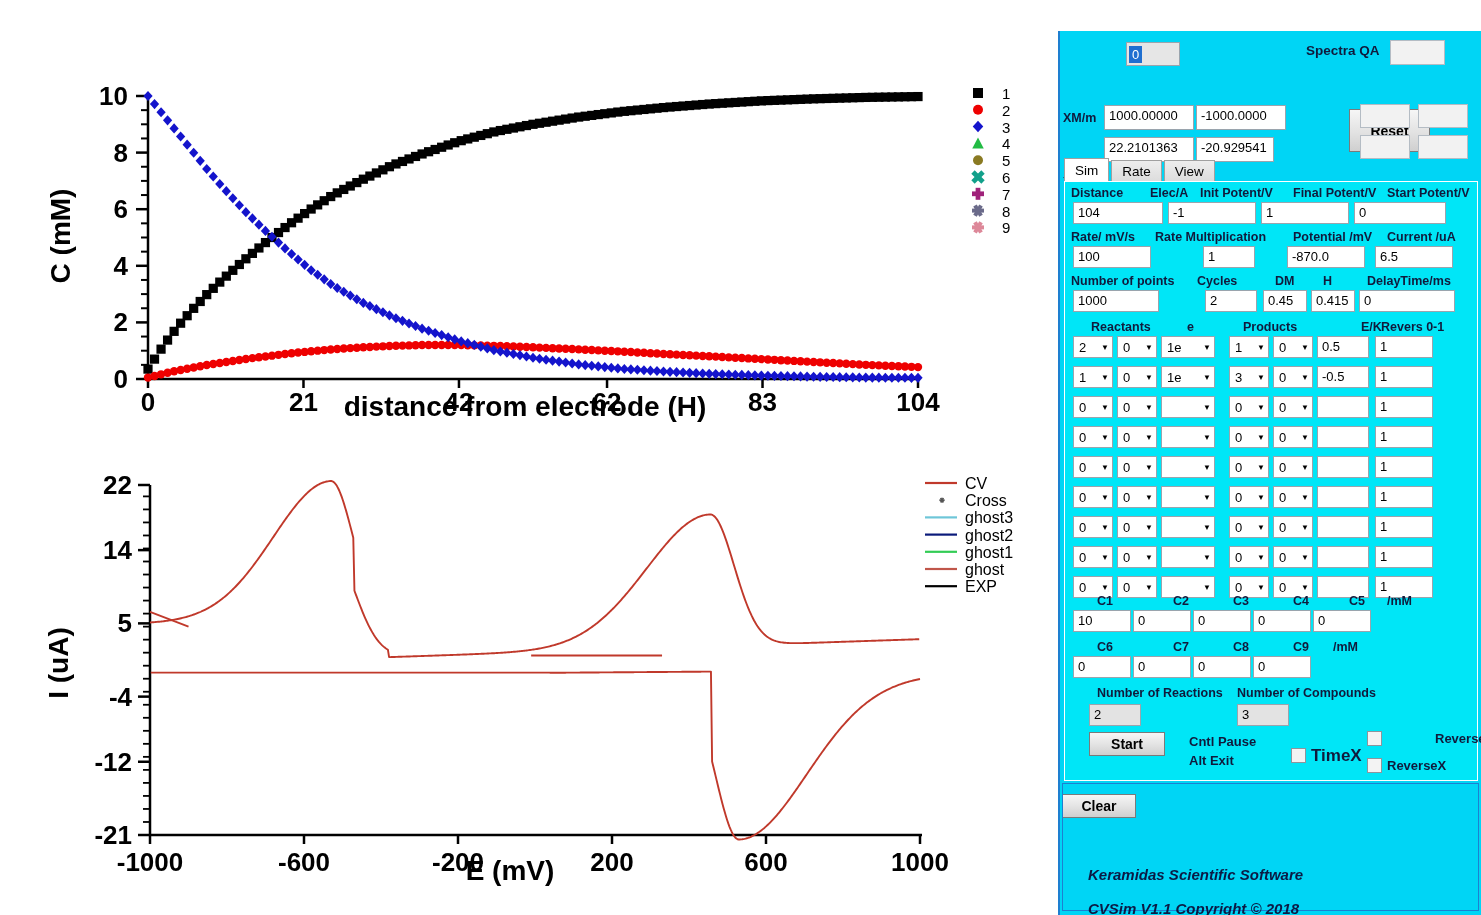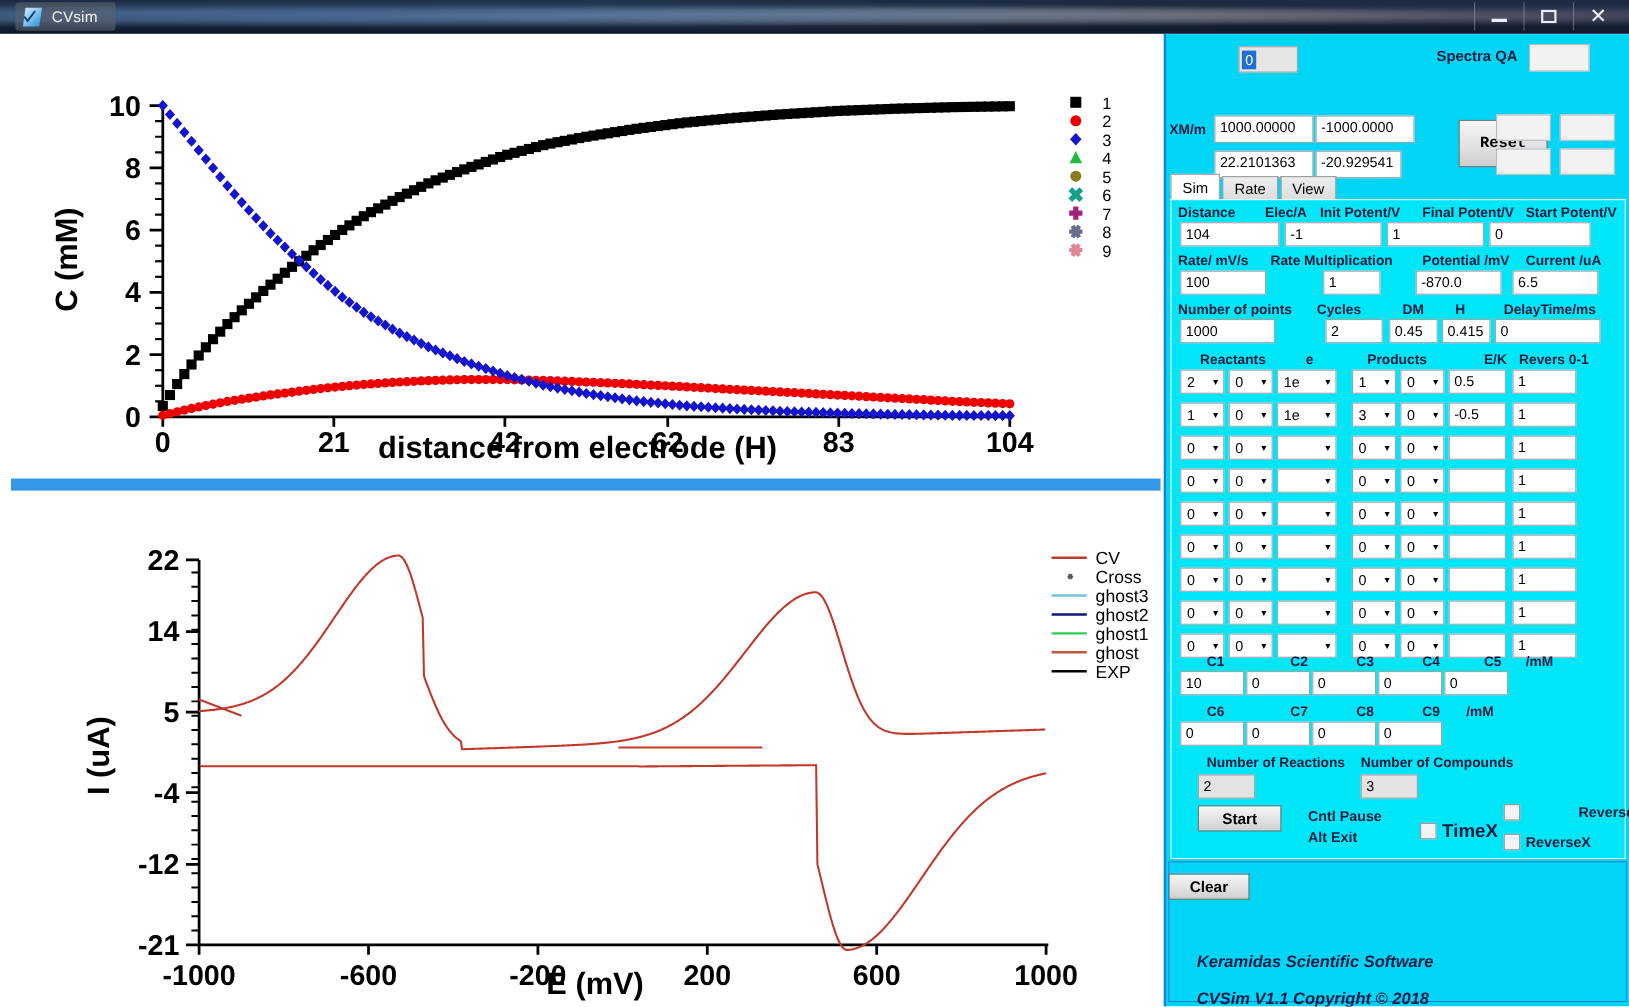--- a/index.html
+++ b/index.html
@@ -73,21 +73,21 @@
   #left-pane {
     position: absolute; left: 0; top: 0; width: 1055px; height: 884px;
     background: #ffffff;
   }
   .chart-box { position: absolute; left: 0; width: 1055px; background: #ffffff; }
   #chart-top { top: 0; height: 400px; }
   #chart-divider {
     position: absolute; left: 10px; top: 404px; width: 1045px; height: 11px;
     background: #3498e8;
   }
-  #chart-bottom { top: 418px; height: 466px; padding-left: 31px; }
+  #chart-bottom { top: 394px; height: 466px; }
 
   .plot-svg { display: block; }
 
   
   #panel {
     position: absolute; left: 1058px; top: 0; width: 423px; height: 884px;
     background: #00d5f5;
     border-left: 2px solid #1e7fd0;
   }
   .lbl {
@@ -120,21 +120,21 @@
     background: #1f6fd0; color: #ffffff; font-size: 13px;
     padding: 1px 3px; margin-left: 2px;
   }
 
   #spectra-lbl { position: absolute; left: 246px; top: 13px; font-size: 13.5px; }
   #spectra-field { position: absolute; left: 330px; top: 9px; width: 55px; height: 25px; }
 
   .xy-lbl { position: absolute; font-size: 12.5px; }
   .xy-field { position: absolute; height: 25px; }
 
-  #reset-btn { position: absolute; left: 266px; top: 78px; width: 81px; height: 43px; font-family: Liberation Mono, monospace; }
+  #reset-btn { position: absolute; left: 289px; top: 78px; width: 81px; height: 43px; }
 
   .mini-field { position: absolute; width: 50px; height: 24px; }
 
   
   #tabs { position: absolute; left: 4px; top: 129px; height: 22px; display: flex; align-items: flex-end; }
   .tab {
     height: 22px; padding: 0 10px; margin-right: 2px;
     display: flex; align-items: center;
     font-size: 13.5px; color: #000;
     background: linear-gradient(180deg,#ededed,#dcdcdc);
@@ -169,43 +169,20 @@
   #panel-inner-border {
     position: absolute; left: 2px; top: 752px; width: 417px; height: 128px;
     border: 1px solid #1e7fd0; pointer-events: none;
   }
 </style>
 </head>
 <body>
 
 <div id="app">
 
-  <div id="titlebar">
-    <div class="glass"></div>
-    <div id="win-title-group">
-      <span class="app-icon">
-        <span class="sheet"></span>
-        <svg class="tick" viewBox="0 0 12 13">
-          <path d="M1 6 L4 10 L11 1" stroke="#17416b" stroke-width="1.8" fill="none"></path>
-        </svg>
-      </span>
-      <span id="win-title-text">CVsim</span>
-    </div>
-    <div id="win-controls">
-      <div class="wbtn">
-          <span class="min"></span>
-        </div>
-      <div class="wbtn">
-          <span class="max"></span>
-        </div>
-      <div class="wbtn">
-          <span class="cls">✕</span>
-        </div>
-    </div>
-  </div>
 
   <div id="content">
 
     <div id="left-pane">
 
       <div class="chart-box" id="chart-top">
         <svg class="plot-svg" width="1055" height="400" viewBox="0 0 1055 400">
           <rect x="0" y="0" width="1055" height="400" fill="#ffffff"></rect>
           <g id="c-axes">
               <line x1="148" y1="62" x2="148" y2="348" stroke="#000" stroke-width="2.5"></line>
@@ -807,21 +784,21 @@
 
         <div class="fld" style="position:absolute;left:8px;top:108px;width:86px;">1000</div>
         <div class="fld" style="position:absolute;left:140px;top:108px;width:52px;">2</div>
         <div class="fld" style="position:absolute;left:198px;top:108px;width:44px;">0.45</div>
         <div class="fld" style="position:absolute;left:246px;top:108px;width:44px;">0.415</div>
         <div class="fld" style="position:absolute;left:294px;top:108px;width:96px;">0</div>
 
         <div class="lbl" style="position:absolute;left:26px;top:138px;">Reactants</div>
         <div class="lbl" style="position:absolute;left:122px;top:138px;">e</div>
         <div class="lbl" style="position:absolute;left:178px;top:138px;">Products</div>
-        <div class="lbl" style="position:absolute;left:284px;top:138px;">E/K</div>
+        <div class="lbl" style="position:absolute;left:296px;top:138px;">E/K</div>
         <div class="lbl" style="position:absolute;left:316px;top:138px;">Revers 0-1</div>
 
         <div id="reaction-grid">
             <div class="sel-box" style="left: 8px; top: 154px; width: 40px;">
               <span>2</span>
               <span class="cv">▼</span>
             </div>
             <div class="sel-box" style="left: 52px; top: 154px; width: 40px;">
               <span>0</span>
               <span class="cv">▼</span>

